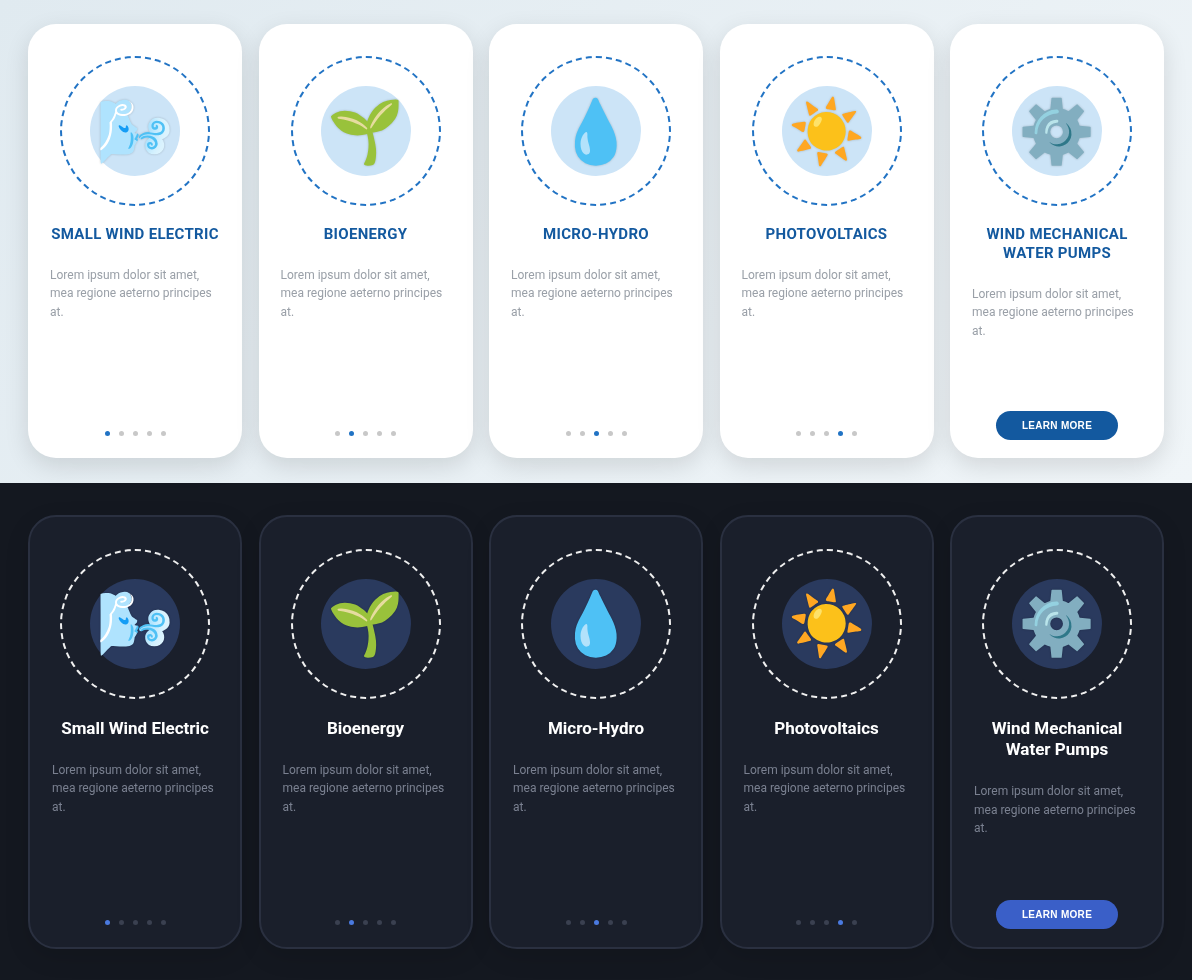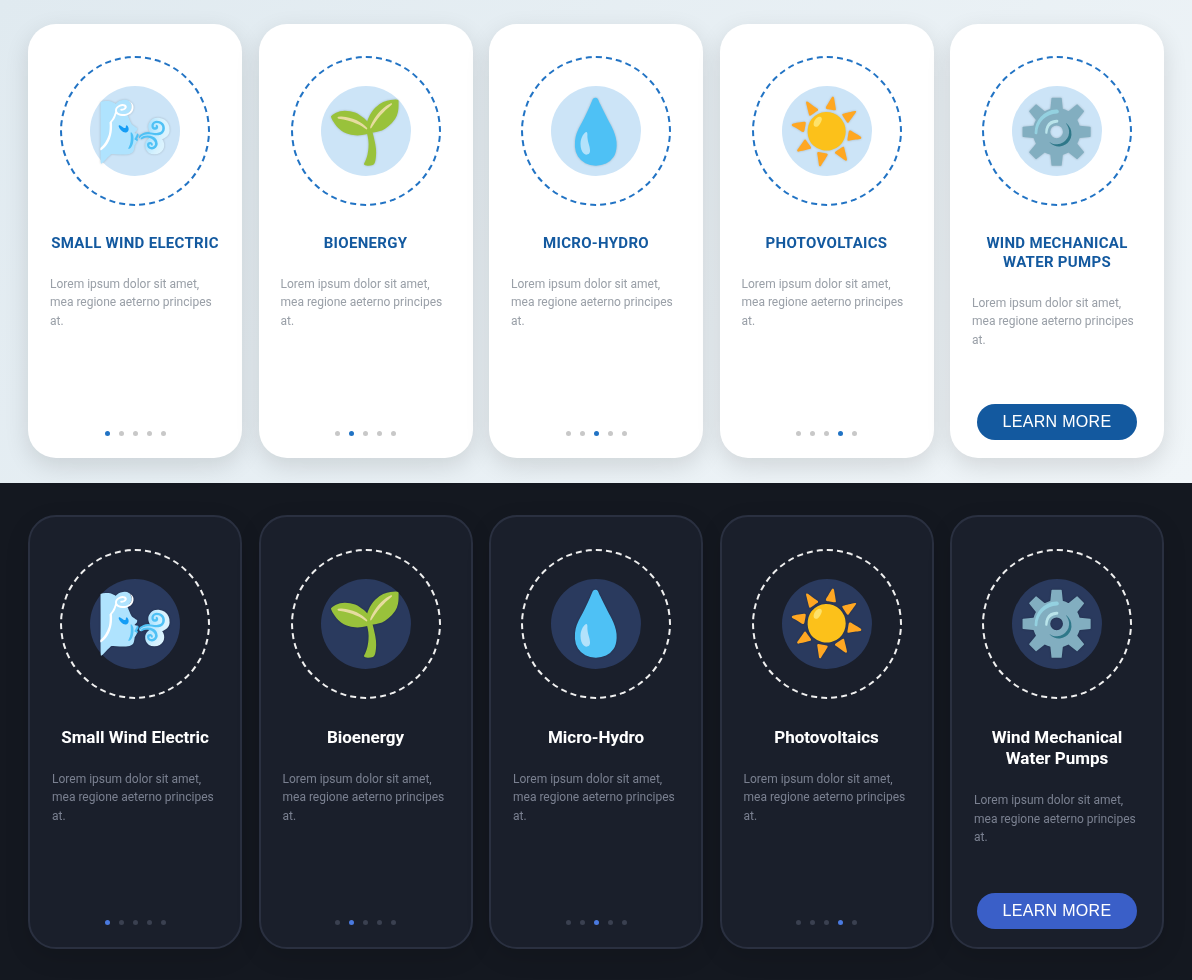--- a/index.html
+++ b/index.html
@@ -13,32 +13,32 @@
 .icon-wrap{width:150px;height:150px;position:relative;display:flex;align-items:center;justify-content:center;margin-top:8px}
 .dashed-circle{position:absolute;width:150px;height:150px;border:2px dashed;border-radius:50%}
 .phone-light .dashed-circle{border-color:#2173c4}
 .phone-dark .dashed-circle{border-color:#f0f0f0}
 .icon-glyph{font-size:62px;z-index:1;filter:drop-shadow(0 0 1px rgba(0,0,0,0.2))}
 .phone-light .icon-glyph{color:#2173c4}
 .phone-dark .icon-glyph{color:#3a5fc8}
 .backdrop-circle{position:absolute;width:90px;height:90px;border-radius:50%}
 .phone-light .backdrop-circle{background:#cce4f7}
 .phone-dark .backdrop-circle{background:#2a3a5e}
-.title{font-weight:700;text-align:center;margin-top:28px;line-height:1.25}
+.title{font-weight:700;text-align:center;margin-top:19px;line-height:1.25}
 .phone-light .title{color:#13599f;font-size:15px;text-transform:uppercase;letter-spacing:0.3px}
 .phone-dark .title{color:#fff;font-size:17px}
 .desc{font-size:12px;text-align:left;margin-top:22px;line-height:1.55;color:#9aa0a8;padding:0 6px}
 .phone-dark .desc{color:#7a8090}
 .dots{display:flex;gap:9px;margin-top:auto;margin-bottom:4px}
 .dot{width:5px;height:5px;border-radius:50%}
 .phone-light .dot{background:#c8c8c8}
 .phone-light .dot.active{background:#2173c4}
 .phone-dark .dot{background:#3a4050}
 .phone-dark .dot.active{background:#4a7ae0}
-.cta{margin-top:auto;padding:9px 26px;border-radius:18px;font-size:16px;font-weight:400;border:none;color:#fff;cursor:pointer;letter-spacing:0.3px}
+.cta{margin-top:auto;padding:9px 26px;border-radius:18px;font-size:10px;font-weight:700;border:none;color:#fff;cursor:pointer;letter-spacing:0.3px}
 .phone-light .cta{background:#13599f}
 .phone-dark .cta{background:#3a5fc8}
 </style>
 </head>
 <body>
 
 <div class="section section-light">
     <div class="phone phone-light">
       <div class="icon-wrap">
         <div class="backdrop-circle"></div>

